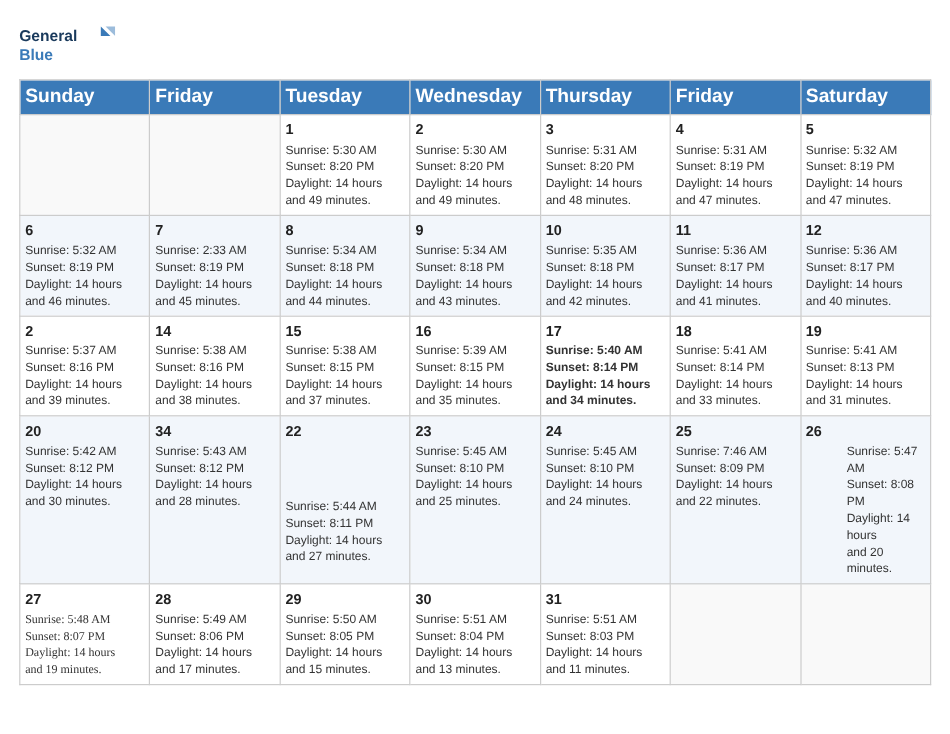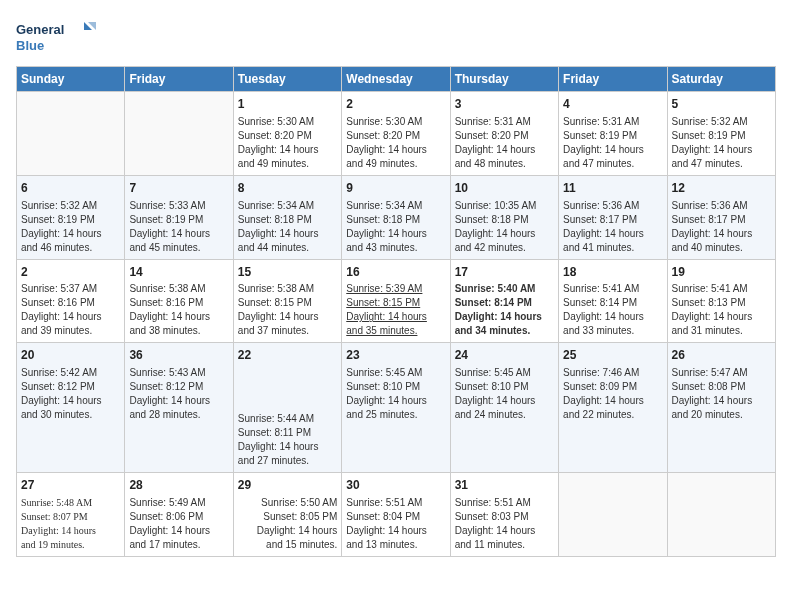--- a/index.html
+++ b/index.html
@@ -36,21 +36,21 @@
     .calendar {
       width: 100%;
       border-collapse: collapse;
       font-size: 10.5px;
     }
     .calendar th {
       background: #3a7ab8;
       color: #fff;
       padding: 5px 4px;
       text-align: left;
-      font-size: 12px;
+      font-size: 16px;
       font-weight: bold;
       border: 1px solid #ccc;
     }
     .calendar td {
       vertical-align: top;
       border: 1px solid #ccc;
       padding: 4px 4px 4px 4px;
       min-height: 80px;
       width: calc(100% / 7);
       color: #333;
@@ -141,42 +141,42 @@
       <tr>
         <td class="row-bg-2">
           <span class="day-num">6</span>
           <div style="white-space: pre-line;">Sunrise: 5:32 AM
 Sunset: 8:19 PM
 Daylight: 14 hours
 and 46 minutes.</div>
         </td>
         <td class="row-bg-2">
           <span class="day-num">7</span>
-          <div style="white-space: pre-line;">Sunrise: 5:33 AM
+          <div style="white-space: pre-line;">Sunrise: 2:33 AM
 Sunset: 8:19 PM
 Daylight: 14 hours
 and 45 minutes.</div>
         </td>
         <td class="row-bg-2">
           <span class="day-num">8</span>
           <div style="white-space: pre-line;">Sunrise: 5:34 AM
 Sunset: 8:18 PM
 Daylight: 14 hours
 and 44 minutes.</div>
         </td>
         <td class="row-bg-2">
           <span class="day-num">9</span>
           <div style="white-space: pre-line;">Sunrise: 5:34 AM
 Sunset: 8:18 PM
 Daylight: 14 hours
 and 43 minutes.</div>
         </td>
         <td class="row-bg-2">
           <span class="day-num">10</span>
-          <div style="white-space: pre-line;">Sunrise: 10:35 AM
+          <div style="white-space: pre-line;">Sunrise: 5:35 AM
 Sunset: 8:18 PM
 Daylight: 14 hours
 and 42 minutes.</div>
         </td>
         <td class="row-bg-2">
           <span class="day-num">11</span>
           <div style="white-space: pre-line;">Sunrise: 5:36 AM
 Sunset: 8:17 PM
 Daylight: 14 hours
 and 41 minutes.</div>
@@ -206,21 +206,21 @@
         </td>
         <td class="row-bg-1">
           <span class="day-num">15</span>
           <div style="white-space: pre-line;">Sunrise: 5:38 AM
 Sunset: 8:15 PM
 Daylight: 14 hours
 and 37 minutes.</div>
         </td>
         <td class="row-bg-1">
           <span class="day-num">16</span>
-          <div style="white-space: pre-line; text-decoration: underline;">Sunrise: 5:39 AM
+          <div style="white-space: pre-line;">Sunrise: 5:39 AM
 Sunset: 8:15 PM
 Daylight: 14 hours
 and 35 minutes.</div>
         </td>
         <td class="row-bg-1">
           <span class="day-num">17</span>
           <div style="white-space: pre-line; font-weight: bold;">Sunrise: 5:40 AM
 Sunset: 8:14 PM
 Daylight: 14 hours
 and 34 minutes.</div>
@@ -242,21 +242,21 @@
       </tr>
       <tr>
         <td class="row-bg-2">
           <span class="day-num">20</span>
           <div style="white-space: pre-line;">Sunrise: 5:42 AM
 Sunset: 8:12 PM
 Daylight: 14 hours
 and 30 minutes.</div>
         </td>
         <td class="row-bg-2">
-          <span class="day-num">36</span>
+          <span class="day-num">34</span>
           <div style="white-space: pre-line;">Sunrise: 5:43 AM
 Sunset: 8:12 PM
 Daylight: 14 hours
 and 28 minutes.</div>
         </td>
         <td class="row-bg-2">
           <span class="day-num">22</span>
           <div style="white-space: pre-line; margin-top: 48px;">Sunrise: 5:44 AM
 Sunset: 8:11 PM
 Daylight: 14 hours
@@ -278,21 +278,21 @@
         </td>
         <td class="row-bg-2">
           <span class="day-num">25</span>
           <div style="white-space: pre-line;">Sunrise: 7:46 AM
 Sunset: 8:09 PM
 Daylight: 14 hours
 and 22 minutes.</div>
         </td>
         <td class="row-bg-2">
           <span class="day-num">26</span>
-          <div style="white-space: pre-line;">Sunrise: 5:47 AM
+          <div style="white-space: pre-line; margin-left: 34px;">Sunrise: 5:47 AM
 Sunset: 8:08 PM
 Daylight: 14 hours
 and 20 minutes.</div>
         </td>
       </tr>
       <tr>
         <td class="row-bg-1">
           <span class="day-num">27</span>
           <div style="white-space: pre-line; font-family: Liberation Serif, serif;">Sunrise: 5:48 AM
 Sunset: 8:07 PM
@@ -301,21 +301,21 @@
         </td>
         <td class="row-bg-1">
           <span class="day-num">28</span>
           <div style="white-space: pre-line;">Sunrise: 5:49 AM
 Sunset: 8:06 PM
 Daylight: 14 hours
 and 17 minutes.</div>
         </td>
         <td class="row-bg-1">
           <span class="day-num">29</span>
-          <div style="white-space: pre-line; text-align: right;">Sunrise: 5:50 AM
+          <div style="white-space: pre-line;">Sunrise: 5:50 AM
 Sunset: 8:05 PM
 Daylight: 14 hours
 and 15 minutes.</div>
         </td>
         <td class="row-bg-1">
           <span class="day-num">30</span>
           <div style="white-space: pre-line;">Sunrise: 5:51 AM
 Sunset: 8:04 PM
 Daylight: 14 hours
 and 13 minutes.</div>

